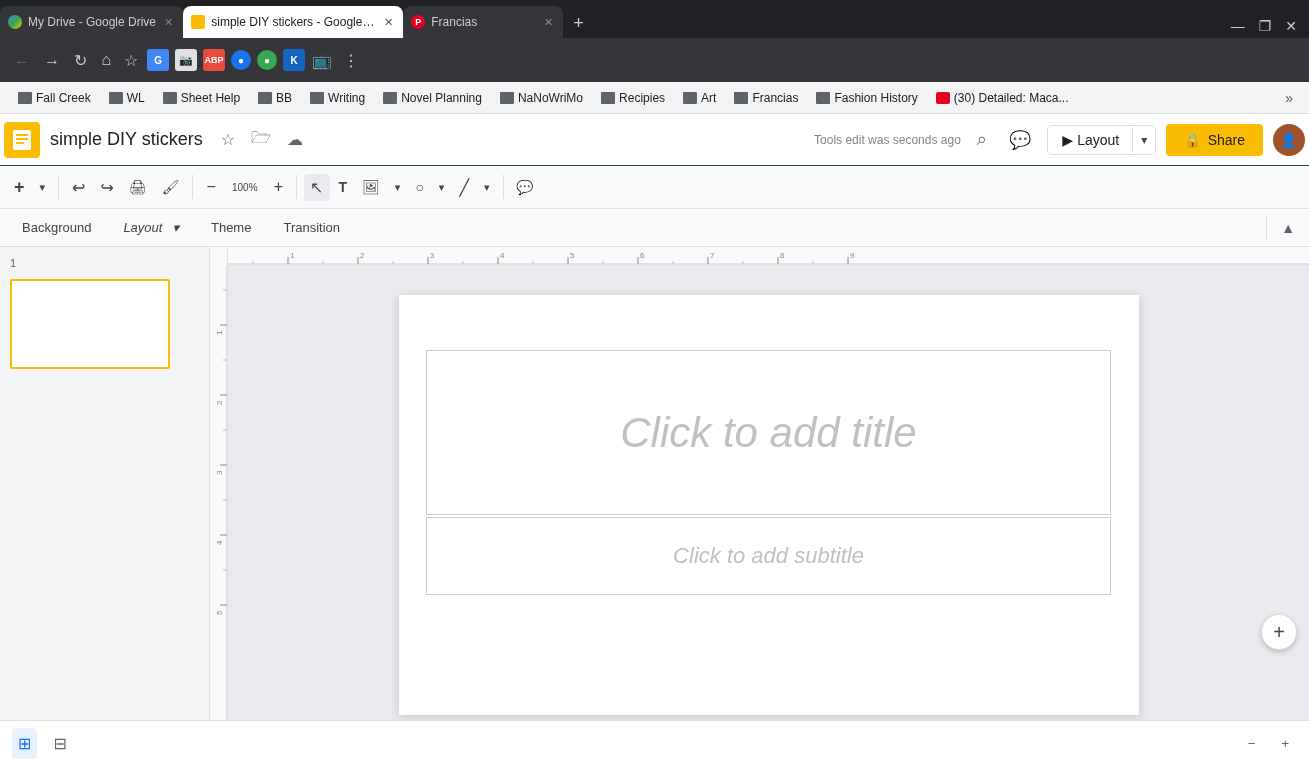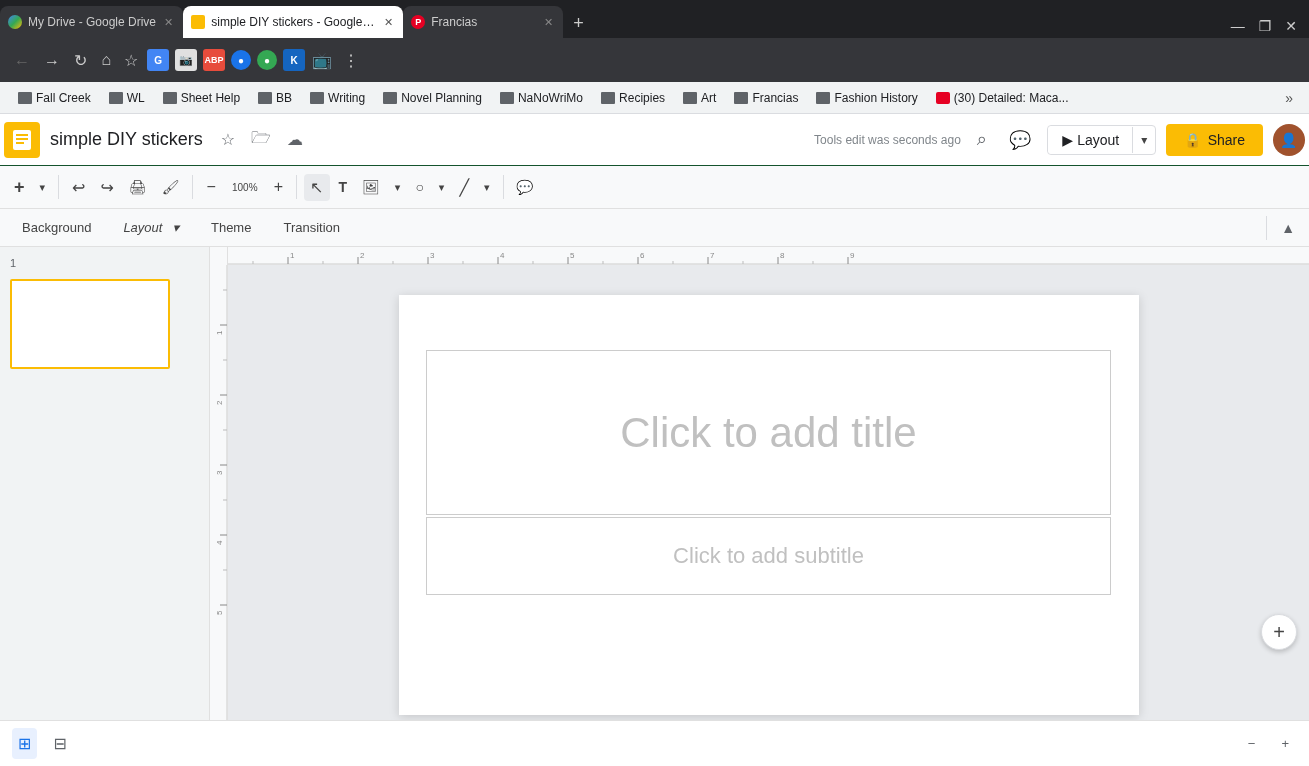--- a/index.html
+++ b/index.html
@@ -361,21 +361,21 @@
             <text x="2" y="352" font-size="8" fill="#888" transform="rotate(-90,6,346)">5</text>
             <line x1="13" y1="25" x2="18" y2="25" stroke="#bbb" stroke-width="1"></line>
             <line x1="13" y1="95" x2="18" y2="95" stroke="#bbb" stroke-width="1"></line>
             <line x1="13" y1="165" x2="18" y2="165" stroke="#bbb" stroke-width="1"></line>
             <line x1="13" y1="235" x2="18" y2="235" stroke="#bbb" stroke-width="1"></line>
             <line x1="13" y1="305" x2="18" y2="305" stroke="#bbb" stroke-width="1"></line>
           </svg>
         </div>
 
         <div class="slide-scroll-area" style="background:#e8eaed;flex:1;display:flex;flex-direction:column;align-items:center;justify-content:flex-start;padding-top:30px;overflow:auto;">
-          <div class="slide-canvas" style="background:#fff;width:740px;height:420px;box-shadow:0 2px 10px rgba(0,0,0,0.15);position:relative;display:flex;flex-direction:column;align-items:center;flex-shrink:0;">
+          <div class="slide-canvas" style="background:#fff;width:740px;height:420px;box-shadow:0 2px 10px rgba(0,0,0,0.15);position:relative;display:flex;flex-direction:column;align-items:center;flex-shrink:0;font-style:italic;">
 
             <div class="title-placeholder" style="width:685px;height:165px;border:1px solid #ccc;margin-top:55px;display:flex;align-items:center;justify-content:center;cursor:text;">
               <span class="title-placeholder-text" style="font-size:42px;color:#c0c0c0;font-weight:300;font-family:Arial,sans-serif;">Click to add title</span>
             </div>
 
             <div class="subtitle-placeholder" style="width:685px;height:78px;border:1px solid #ccc;margin-top:2px;display:flex;align-items:center;justify-content:center;cursor:text;">
               <span class="subtitle-placeholder-text" style="font-size:22px;color:#c0c0c0;font-weight:300;font-family:Arial,sans-serif;">Click to add subtitle</span>
             </div>
           </div>
 

